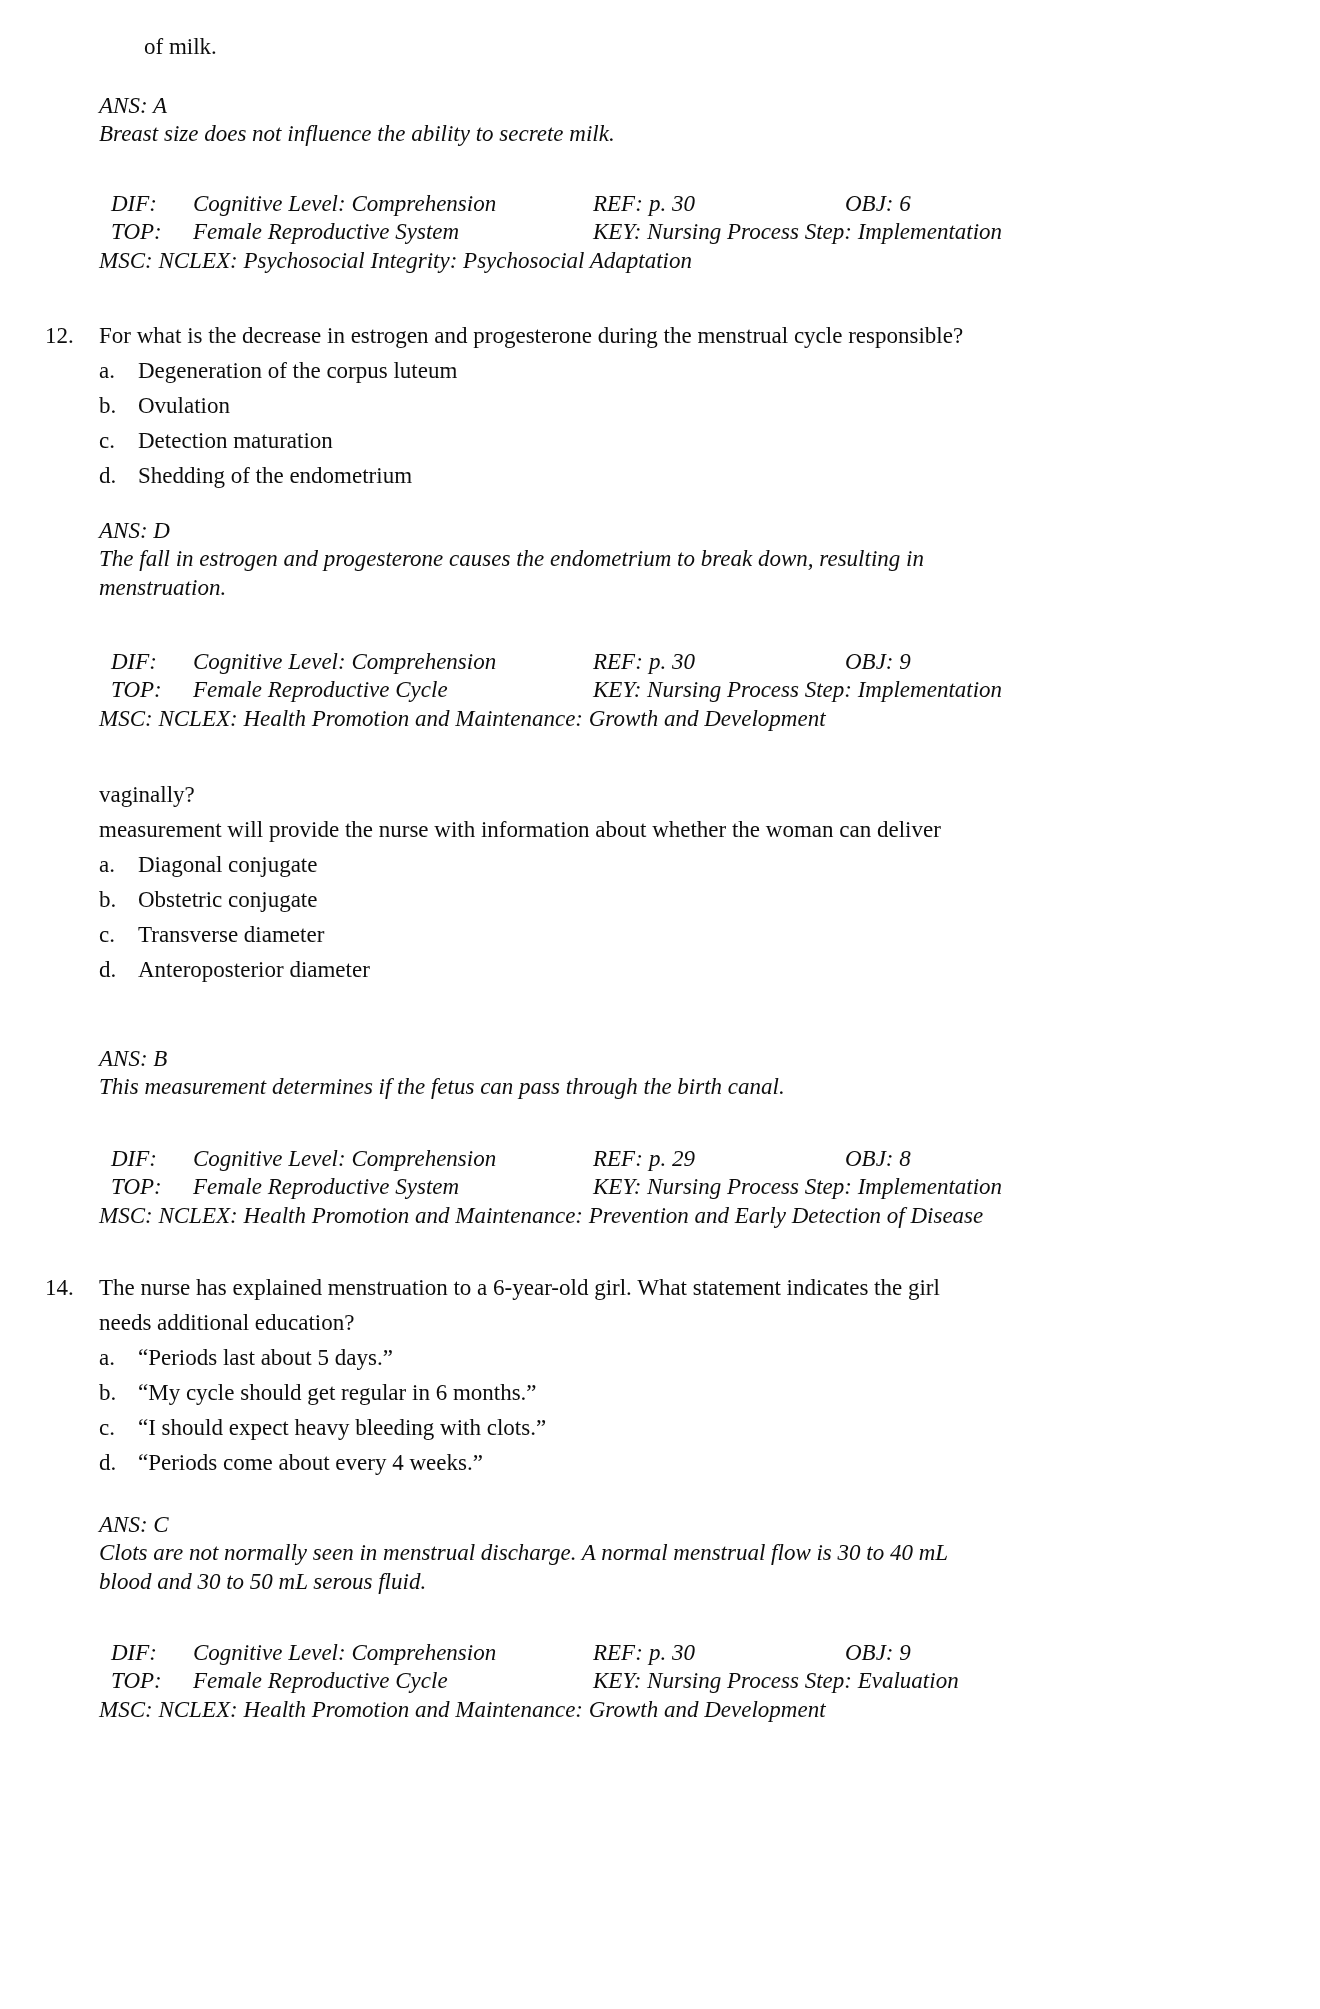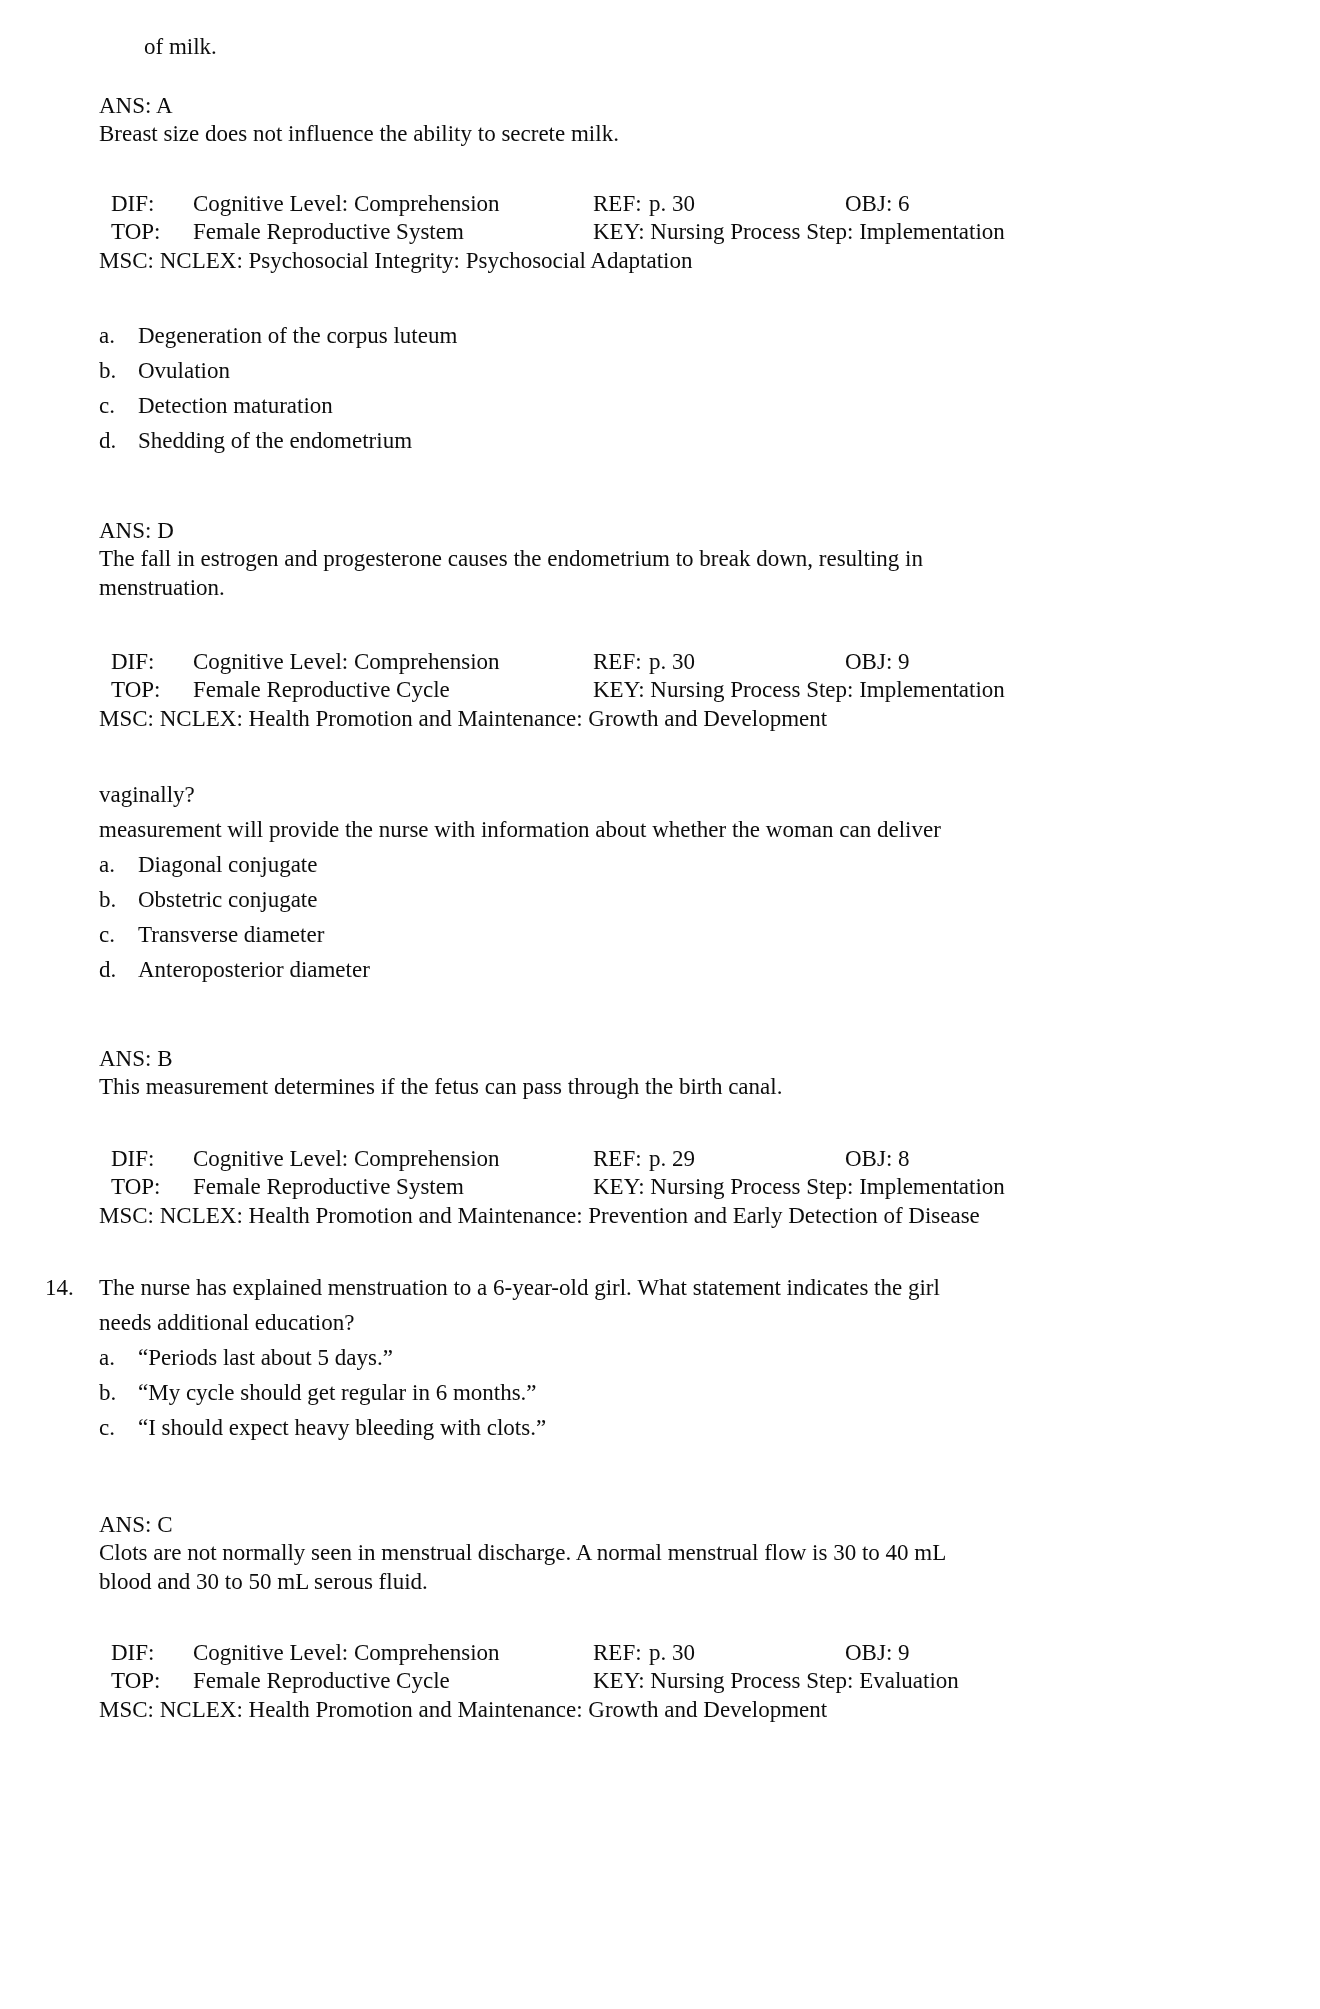--- a/index.html
+++ b/index.html
@@ -7,21 +7,21 @@
     position:relative;
     width:1320px;
     height:2009px;
     background:#ffffff;
     font-family:"Liberation Serif", serif;
     font-size:23px;
     color:#0d0d0d;
     overflow:hidden;
   }
   .blk{position:absolute;left:99px;width:1180px;}
-  .ans-blk,.meta-blk{line-height:28.3px;}
+  .ans-blk,.meta-blk{line-height:28.3px;font-style:italic;}
   .q-blk{left:45px;width:1230px;line-height:35px;}
   .cont-line{position:absolute;left:144px;line-height:28.3px;white-space:nowrap;}
   .line{white-space:nowrap;}
   .q-first{white-space:nowrap;}
   .q-num{display:inline-block;width:54px;white-space:nowrap;}
   .q-cont{padding-left:54px;white-space:nowrap;}
   .opt-row{padding-left:54px;white-space:nowrap;}
   .opt-letter{display:inline-block;width:39px;white-space:nowrap;}
   .meta-row{position:relative;height:28.3px;}
   .meta-row span{position:absolute;top:0;white-space:nowrap;}
@@ -53,20 +53,21 @@
     </div>
     <div class="meta-row">
       <span class="m-c1">TOP:</span>
       <span class="m-c2">Female Reproductive System</span>
       <span class="m-c3">KEY: Nursing Process Step: Implementation</span>
     </div>
     <div class="line">MSC: NCLEX: Psychosocial Integrity: Psychosocial Adaptation</div>
   </div>
 
   <div class="blk q-blk" style="top:318px">
+    <div class="q-first"><span class="q-num">12.</span><span>For what is the decrease in estrogen and progesterone during the menstrual cycle responsible?</span></div>
     <div class="opt-row"><span class="opt-letter">a.</span><span>Degeneration of the corpus luteum</span></div>
     <div class="opt-row"><span class="opt-letter">b.</span><span>Ovulation</span></div>
     <div class="opt-row"><span class="opt-letter">c.</span><span>Detection maturation</span></div>
     <div class="opt-row"><span class="opt-letter">d.</span><span>Shedding of the endometrium</span></div>
   </div>
 
   <div class="blk ans-blk" style="top:517px">
     <div class="line">ANS: D</div>
     <div class="line">The fall in estrogen and progesterone causes the endometrium to break down, resulting in</div>
     <div class="line">menstruation.</div>
@@ -117,20 +118,21 @@
     </div>
     <div class="line">MSC: NCLEX: Health Promotion and Maintenance: Prevention and Early Detection of Disease</div>
   </div>
 
   <div class="blk q-blk" style="top:1270px">
     <div class="q-first"><span class="q-num">14.</span><span>The nurse has explained menstruation to a 6-year-old girl. What statement indicates the girl</span></div>
     <div class="q-cont">needs additional education?</div>
     <div class="opt-row"><span class="opt-letter">a.</span><span>“Periods last about 5 days.”</span></div>
     <div class="opt-row"><span class="opt-letter">b.</span><span>“My cycle should get regular in 6 months.”</span></div>
     <div class="opt-row"><span class="opt-letter">c.</span><span>“I should expect heavy bleeding with clots.”</span></div>
+    <div class="opt-row"><span class="opt-letter">d.</span><span>“Periods come about every 4 weeks.”</span></div>
   </div>
 
   <div class="blk ans-blk" style="top:1511px">
     <div class="line">ANS: C</div>
     <div class="line">Clots are not normally seen in menstrual discharge. A normal menstrual flow is 30 to 40 mL</div>
     <div class="line">blood and 30 to 50 mL serous fluid.</div>
   </div>
 
   <div class="blk meta-blk" style="top:1639px">
     <div class="meta-row">

